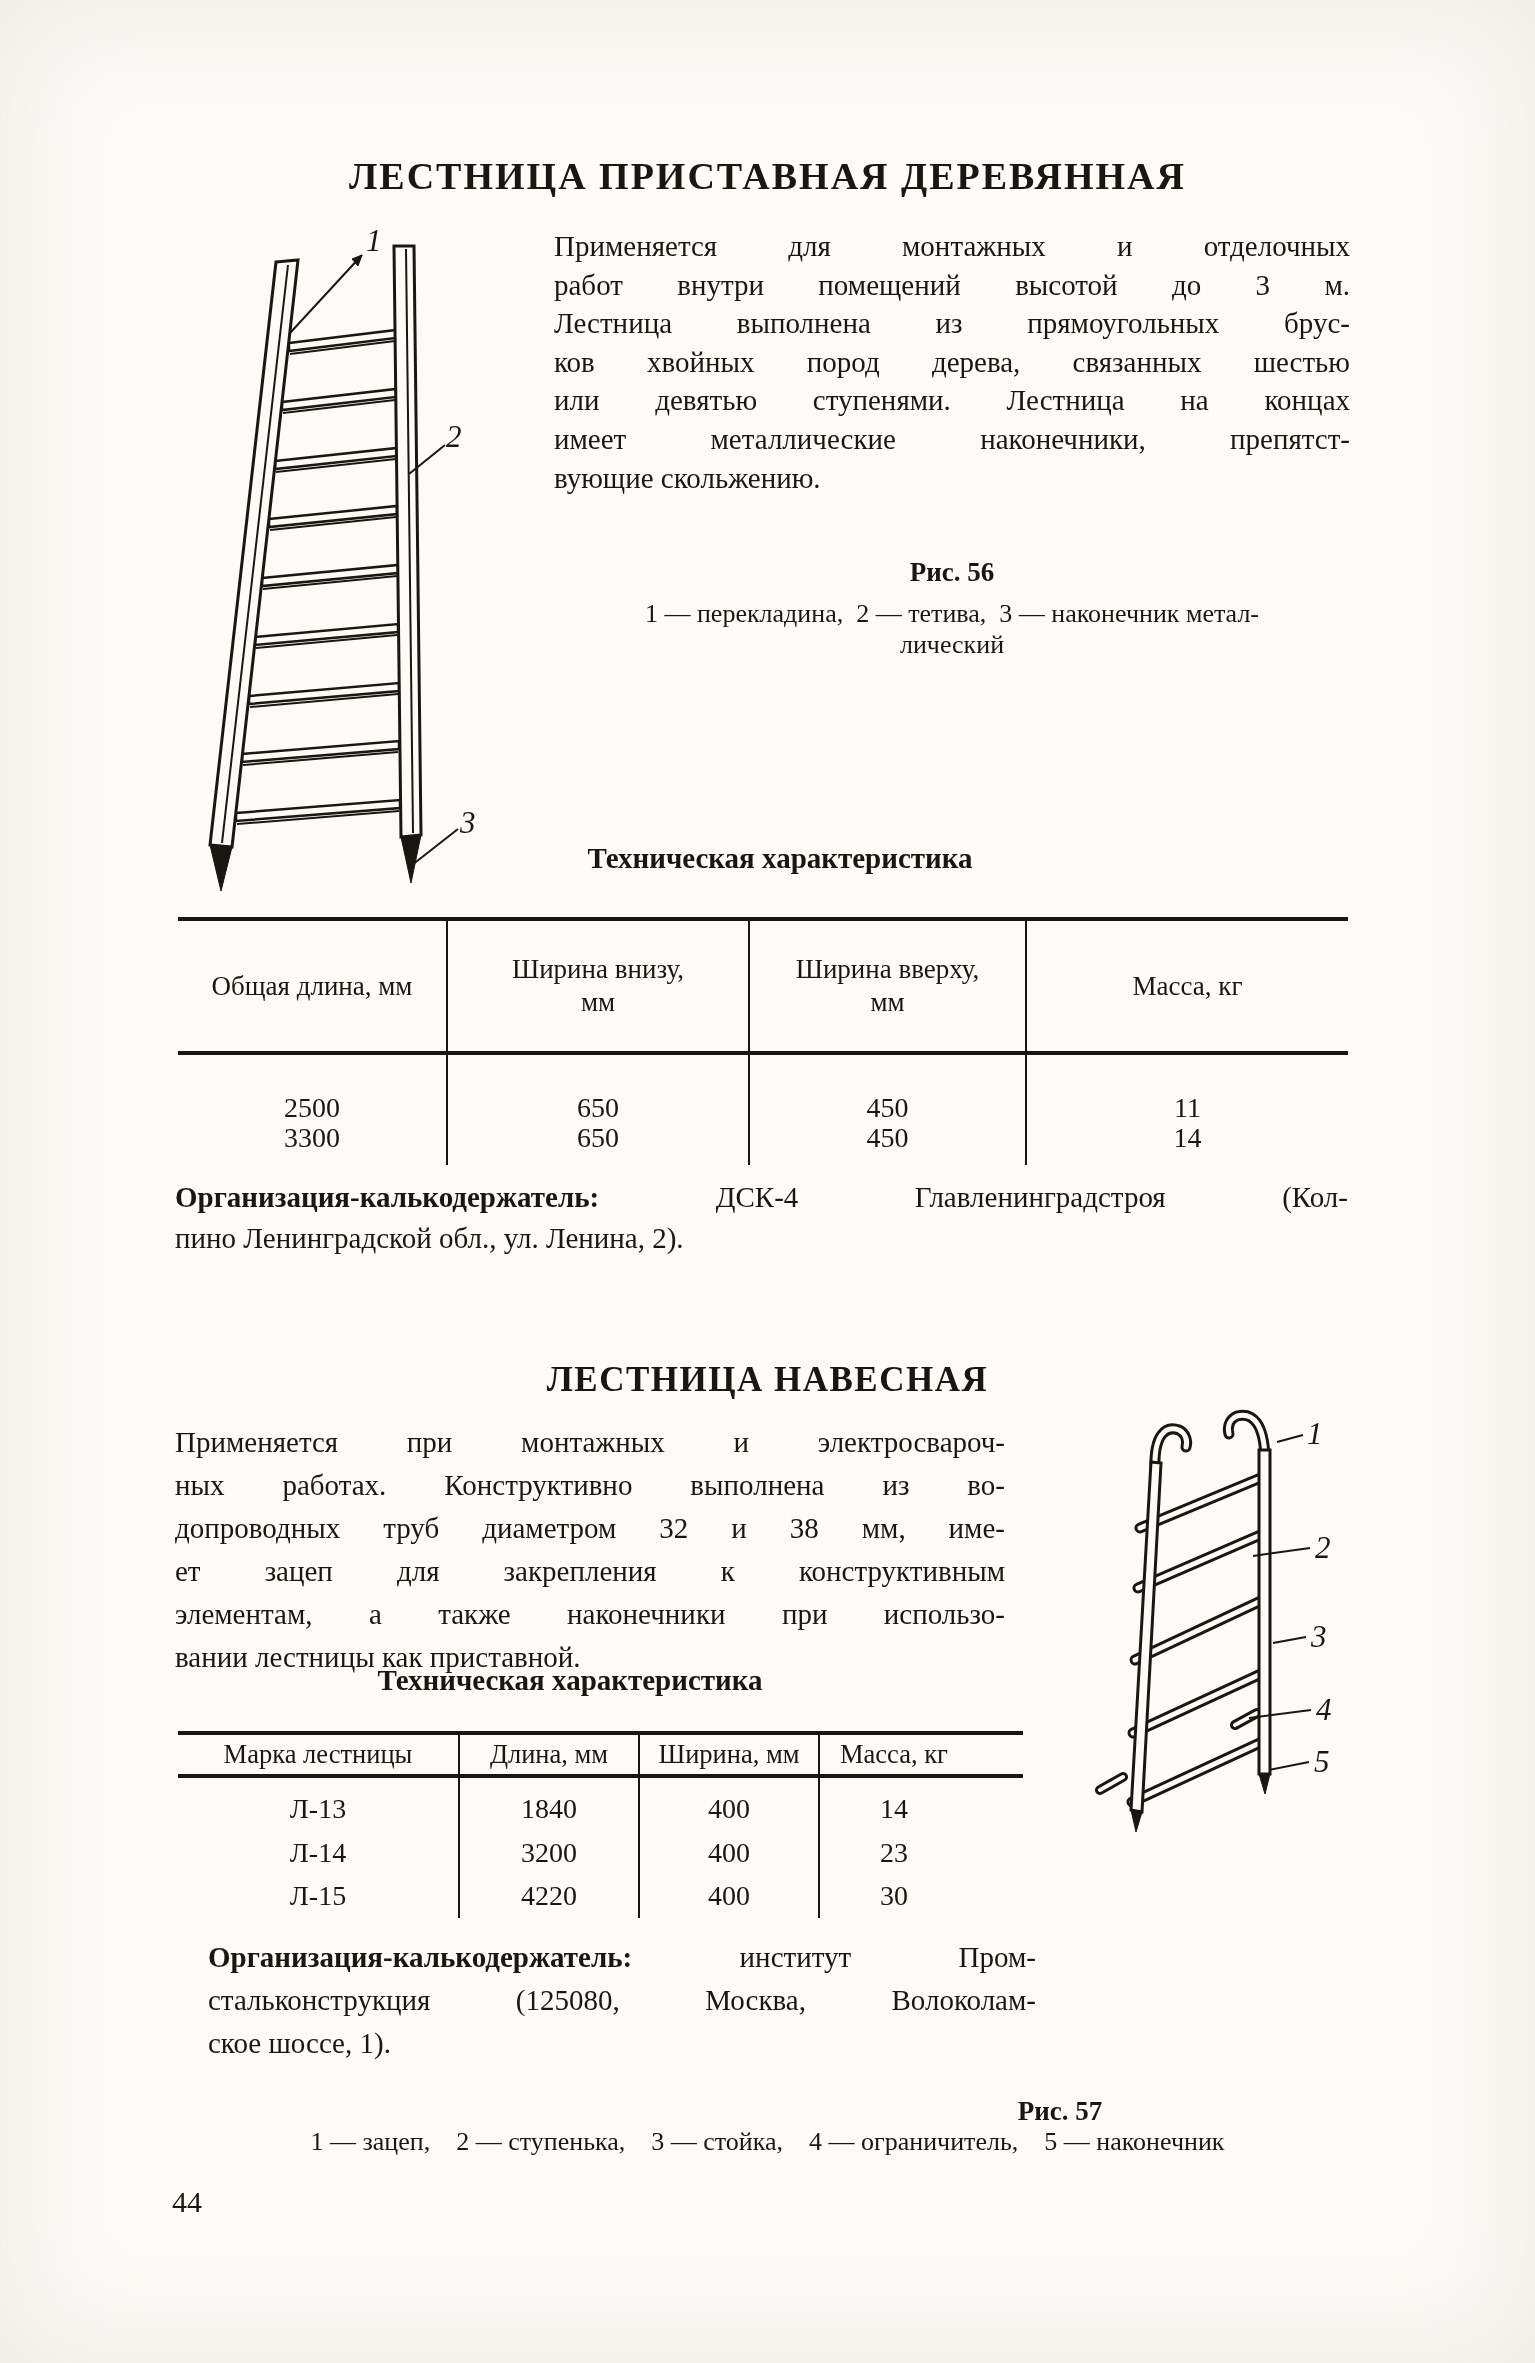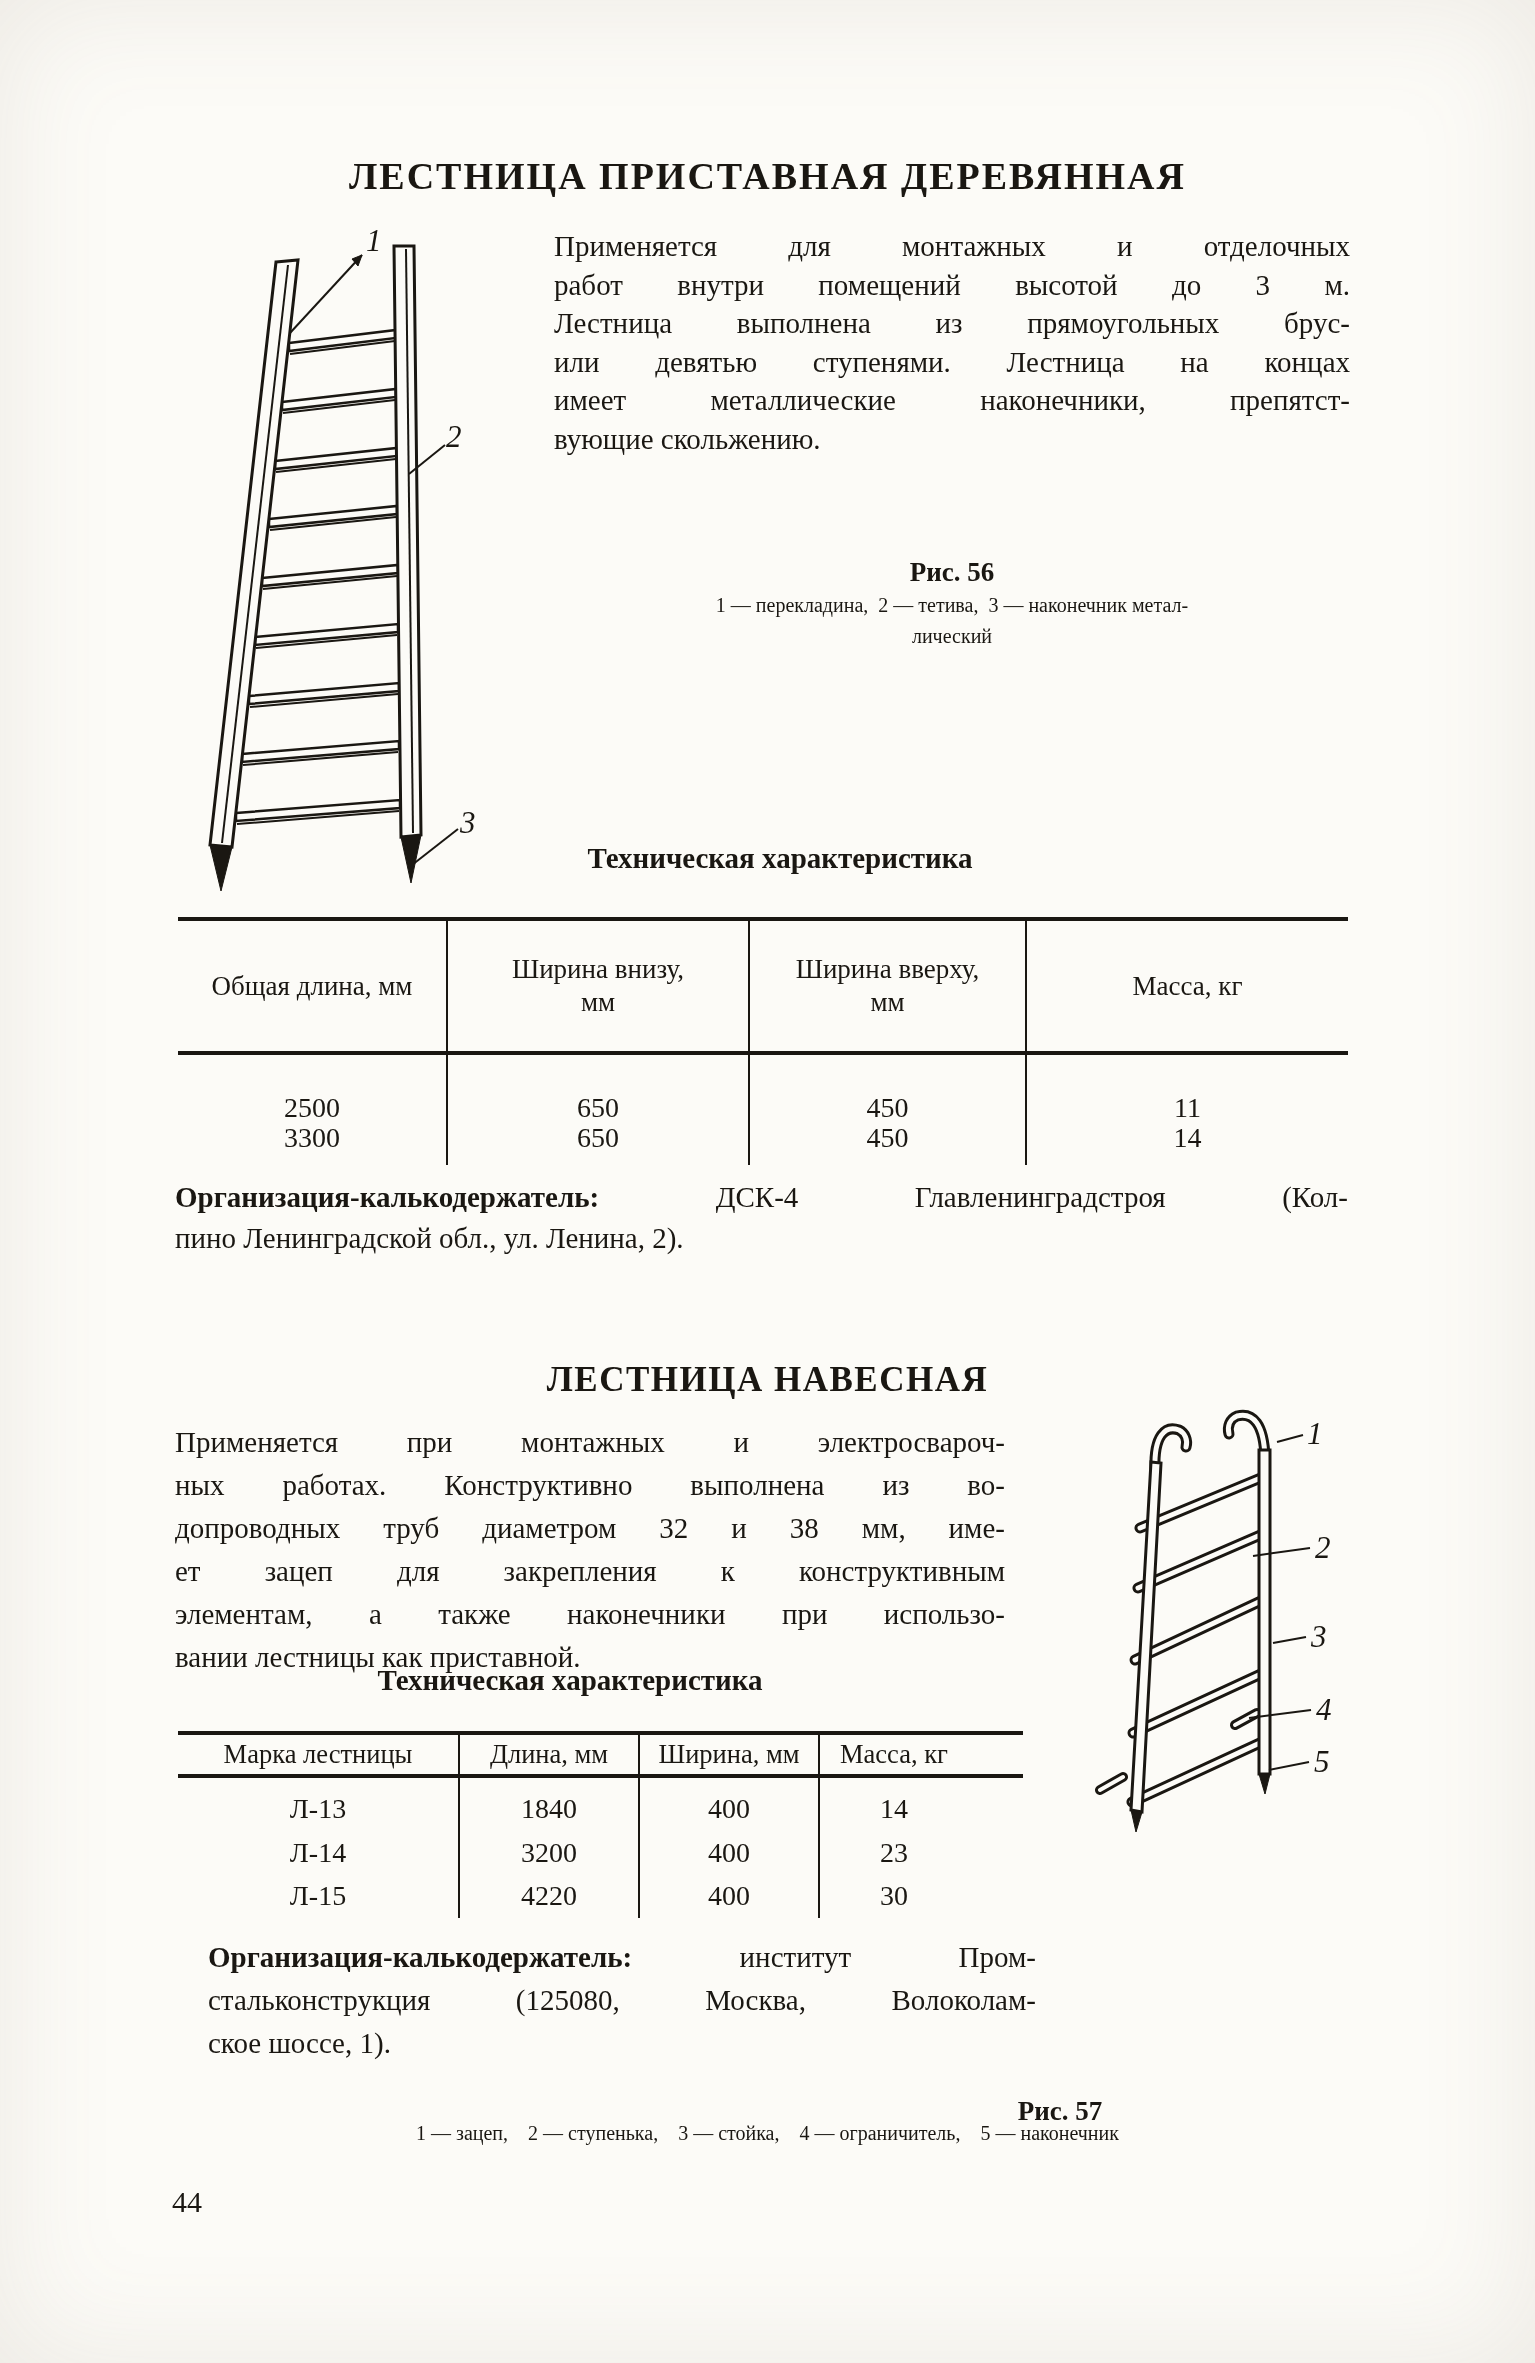--- a/index.html
+++ b/index.html
@@ -10,21 +10,21 @@
     overflow:hidden;
     box-shadow:inset 0 0 120px rgba(120,110,90,.12);
   }
   .abs{position:absolute;}
   .center{text-align:center;}
   .bold{font-weight:700;}
   .title1{font-size:38px;font-weight:700;letter-spacing:2px;line-height:44px;}
   .title2{font-size:35px;font-weight:700;letter-spacing:1.5px;line-height:42px;}
   .tech{font-size:29px;font-weight:700;line-height:36px;}
   .cap{font-size:27px;font-weight:700;line-height:32px;}
-  .legend{font-size:20px;line-height:31px;white-space:pre-wrap;}
+  .legend{font-size:26px;line-height:31px;white-space:pre-wrap;margin-top:8px;}
   .para{font-size:29px;}
   .para > div{text-align:justify;text-align-last:justify;}
   .para > div:last-child{text-align-last:left;}
   .p1 > div{line-height:38.6px;}
   .p2 > div{line-height:43px;}
   .org{font-size:29px;}
   .org .jl{text-align:justify;text-align-last:justify;}
   .org .last{text-align-last:left;}
   .o1 div{line-height:41px;}
   .o2 div{line-height:43px;}
@@ -95,20 +95,21 @@
     <path class="leader" d="M272 650 L318 614"></path>
     <text class="figlabel" x="226" y="36">1</text>
     <text class="figlabel" x="306" y="232">2</text>
     <text class="figlabel" x="320" y="618">3</text>
   </svg>
 
   <div class="abs para p1" style="top:227px;left:554px;width:796px;">
       <div>Применяется для монтажных и отделочных</div>
       <div>работ внутри помещений высотой до 3 м.</div>
       <div>Лестница выполнена из прямоугольных брус-</div>
+      <div>ков хвойных пород дерева, связанных шестью</div>
       <div>или девятью ступенями. Лестница на концах</div>
       <div>имеет металлические наконечники, препятст-</div>
       <div>вующие скольжению.</div>
     </div>
 
   <div class="abs center cap" style="top:556px;left:554px;width:796px;">Рис. 56</div>
   <div class="abs center legend" style="top:590px;left:554px;width:796px;"><div>1 — перекладина,  2 — тетива,  3 — наконечник метал-</div><div>лический</div></div>
 
   <div class="abs center tech" style="top:840px;left:90px;width:1380px;">Техническая характеристика</div>
 

